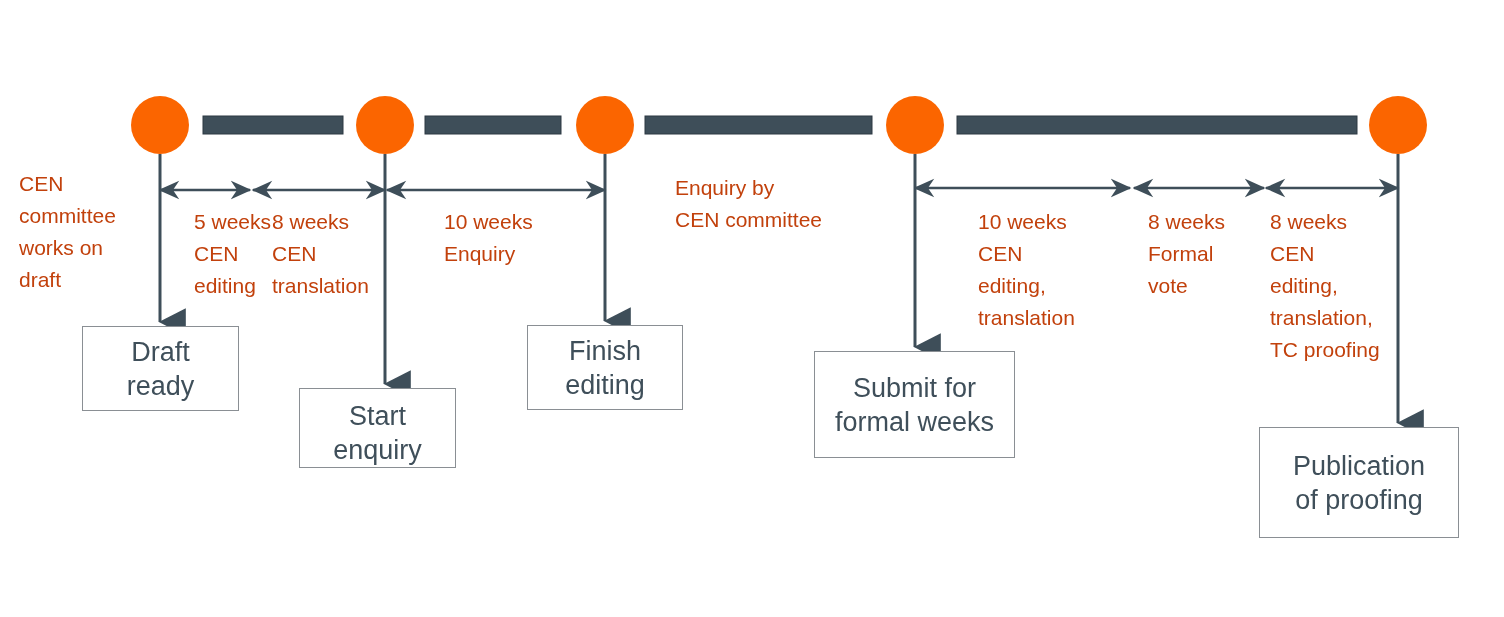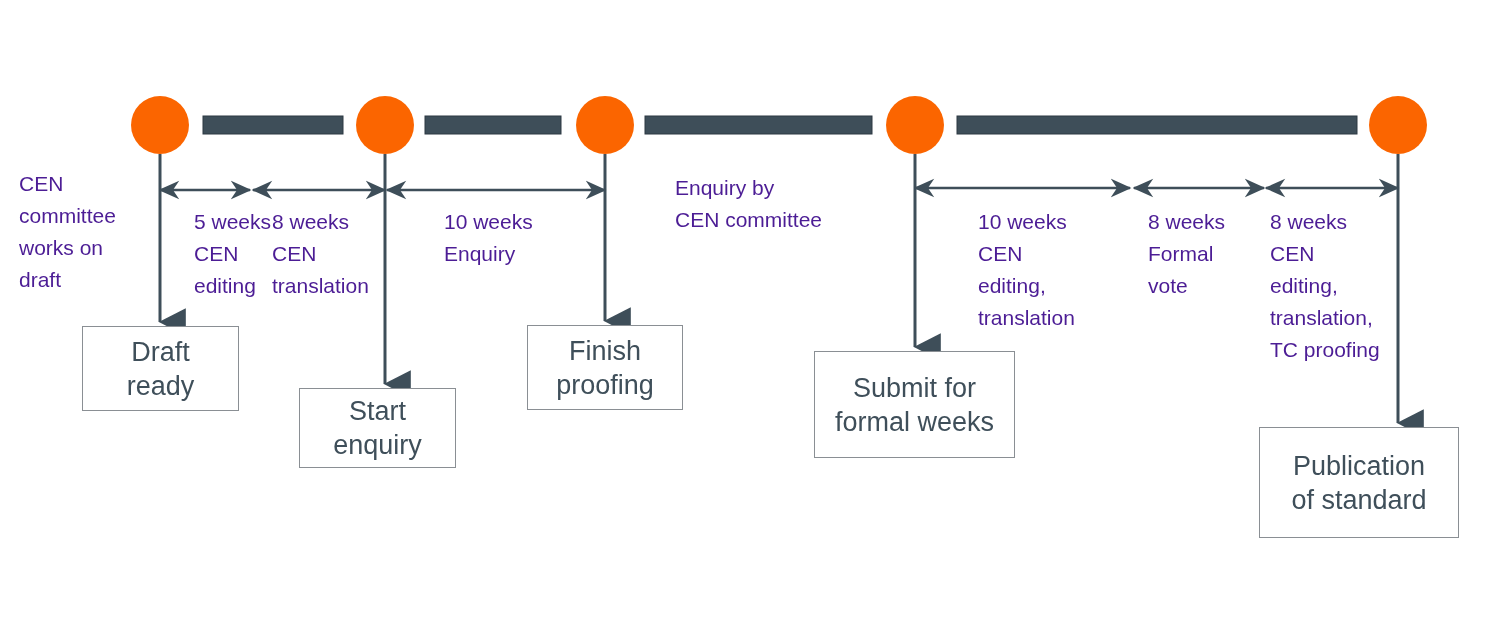--- a/index.html
+++ b/index.html
@@ -17,21 +17,21 @@
   }
   #svg-layer {
     position: absolute;
     left: 0;
     top: 0;
     width: 1504px;
     height: 617px;
   }
   .lbl {
     position: absolute;
-    color: #4c1d95;
+    color: #c2410c;
     font-size: 21px;
     line-height: 32px;
     font-family: "Liberation Sans", sans-serif;
     white-space: pre-line;
     letter-spacing: 0px;
   }
   .node-box {
     position: absolute;
     border: 1px solid #8a8f94;
     background: #ffffff;
@@ -121,23 +121,23 @@
 vote</div>
       <div class="lbl" style="left: 1270px; top: 206px;">8 weeks
 CEN
 editing,
 translation,
 TC proofing</div>
     </div>
   <div id="box-layer">
       <div class="node-box" style="left: 82px; top: 326px; width: 157px; height: 85px;"><span>Draft
 ready</span></div>
-      <div class="node-box" style="left: 299px; top: 388px; width: 157px; height: 80px;"><span>Start
+      <div class="node-box" style="left: 299px; top: 388px; width: 157px; height: 80px; align-items: flex-end;"><span>Start
 enquiry</span></div>
       <div class="node-box" style="left: 527px; top: 325px; width: 156px; height: 85px;"><span>Finish
-proofing</span></div>
+editing</span></div>
       <div class="node-box" style="left: 814px; top: 351px; width: 201px; height: 107px;"><span>Submit for
 formal weeks</span></div>
       <div class="node-box" style="left: 1259px; top: 427px; width: 200px; height: 111px;"><span>Publication
-of standard</span></div>
+of proofing</span></div>
     </div>
 
 </div>
 
 </body></html>

